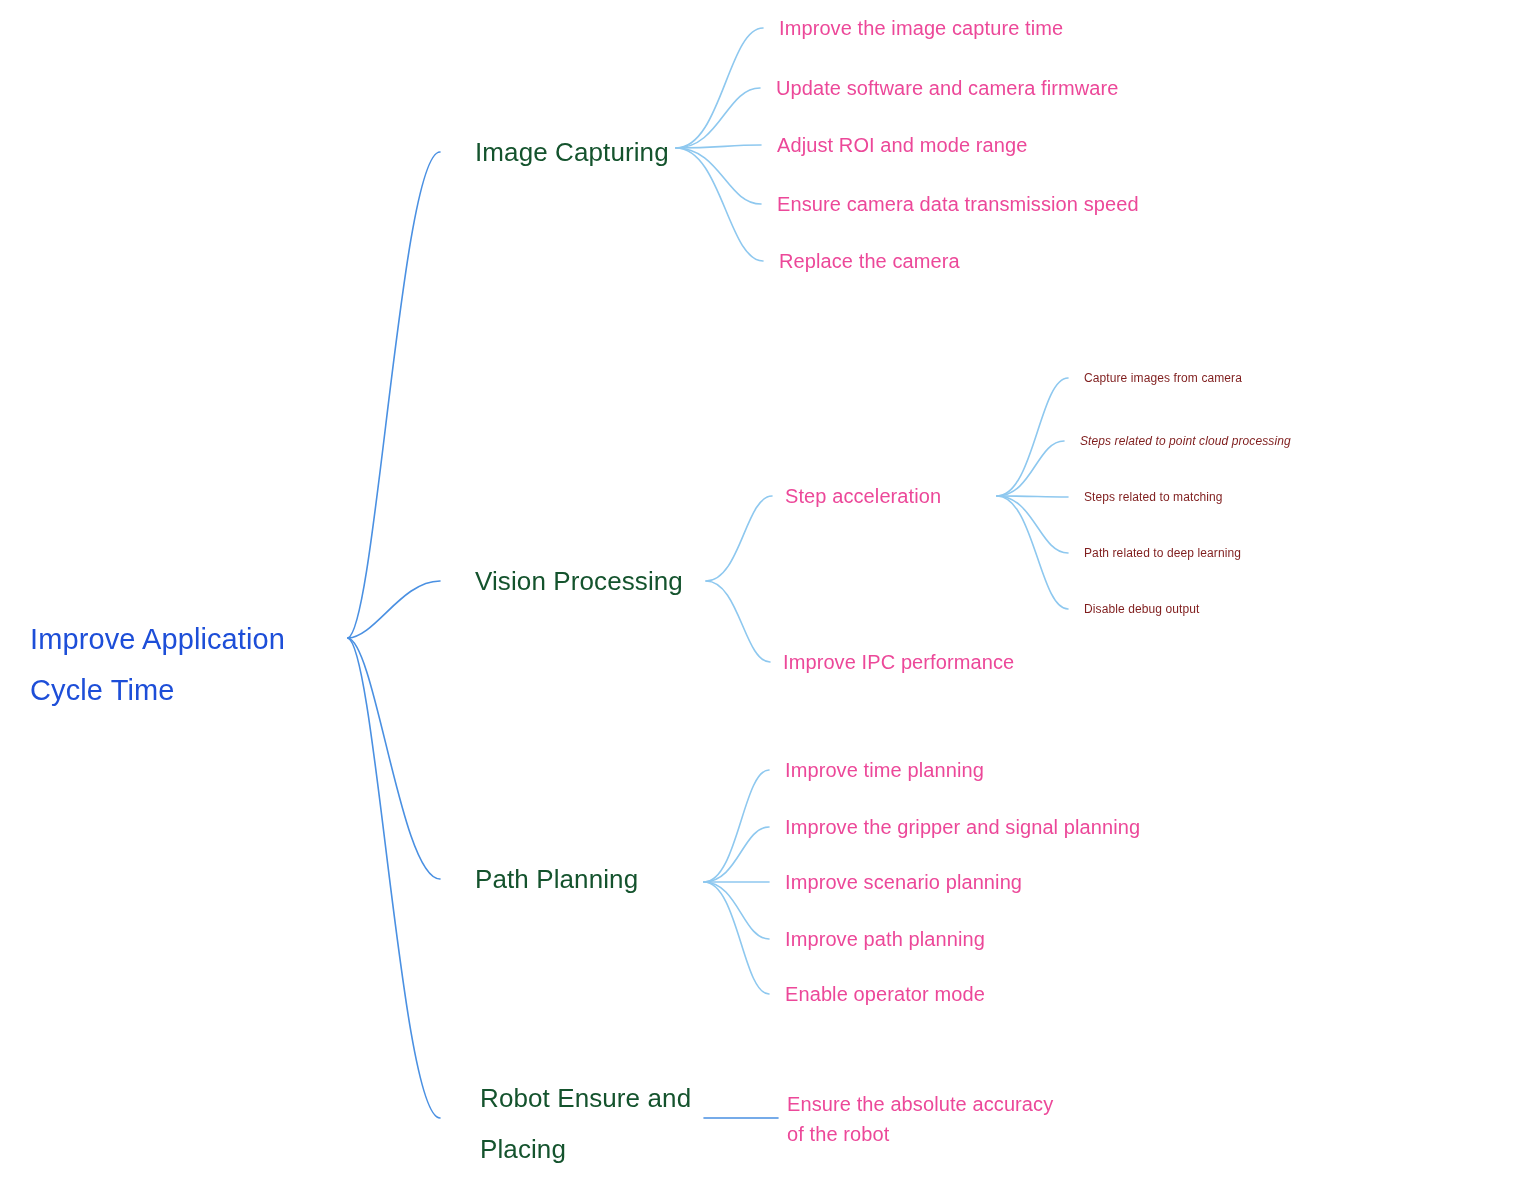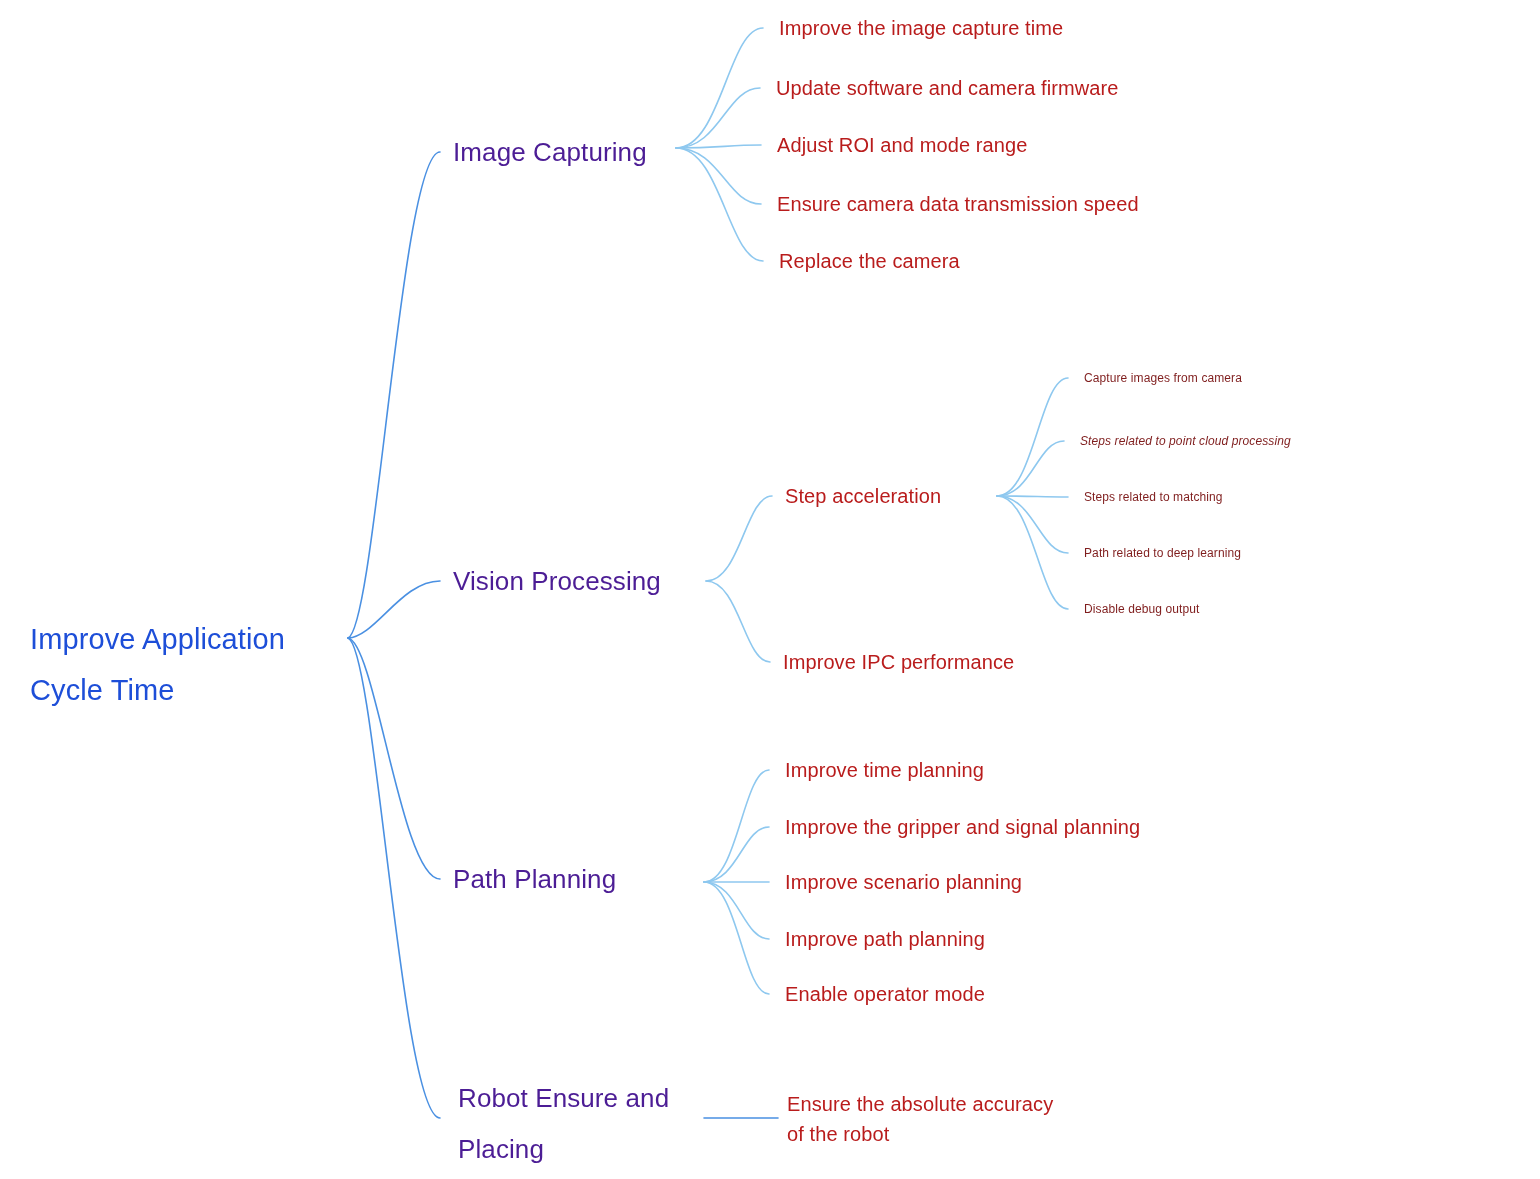--- a/index.html
+++ b/index.html
@@ -33,26 +33,27 @@
     letter-spacing: 0.1px;
   }
   .node-root {
     font-size: 29px;
     line-height: 51px;
     color: #1d4ed8;
   }
   .node-l1 {
     font-size: 26px;
     line-height: 51px;
-    color: #4c1d95;
+    color: #14532d;
+    margin-left: 22px;
   }
   .node-l2 {
     font-size: 20px;
     line-height: 30px;
-    color: #b91c1c;
+    color: #ec4899;
   }
   .node-l3 {
     font-size: 12px;
     line-height: 30px;
     color: #7f1d1d;
   }
   .node-wrap {
     white-space: pre-line;
   }
 </style>

